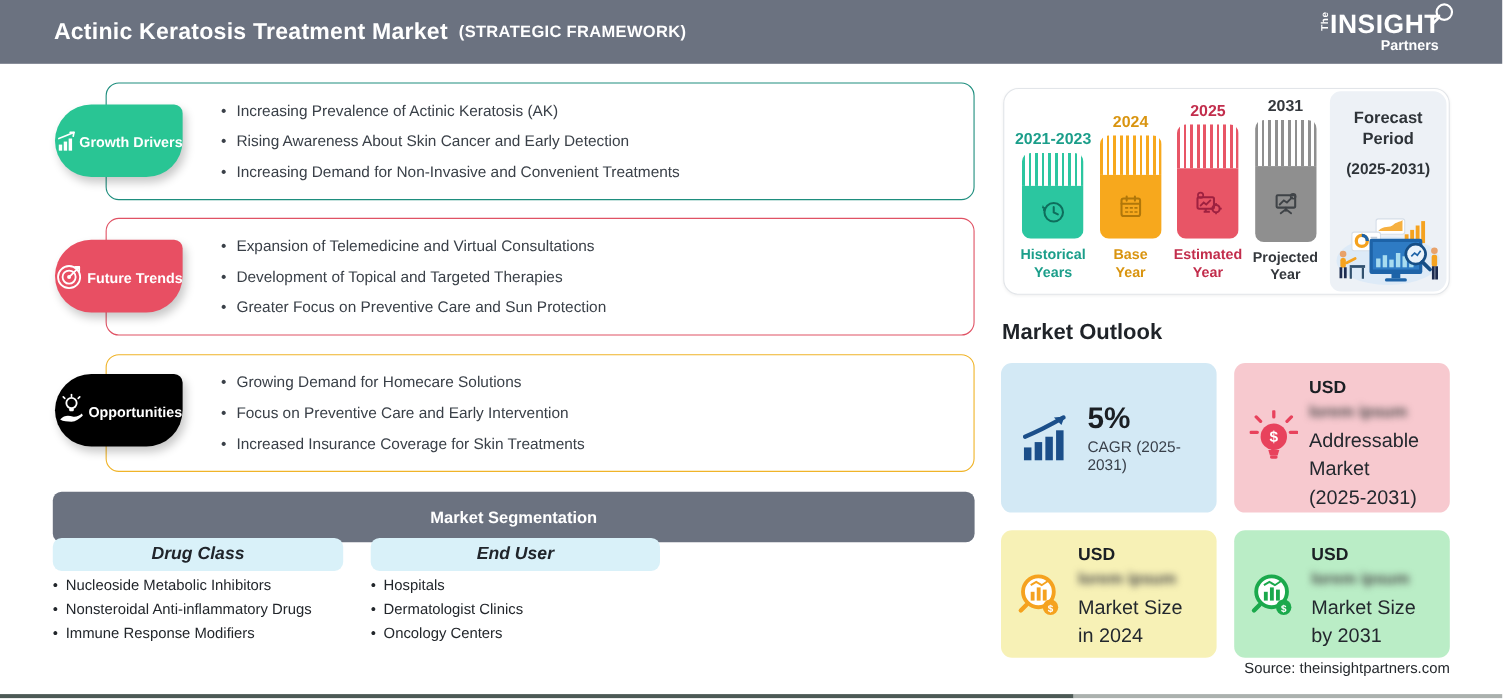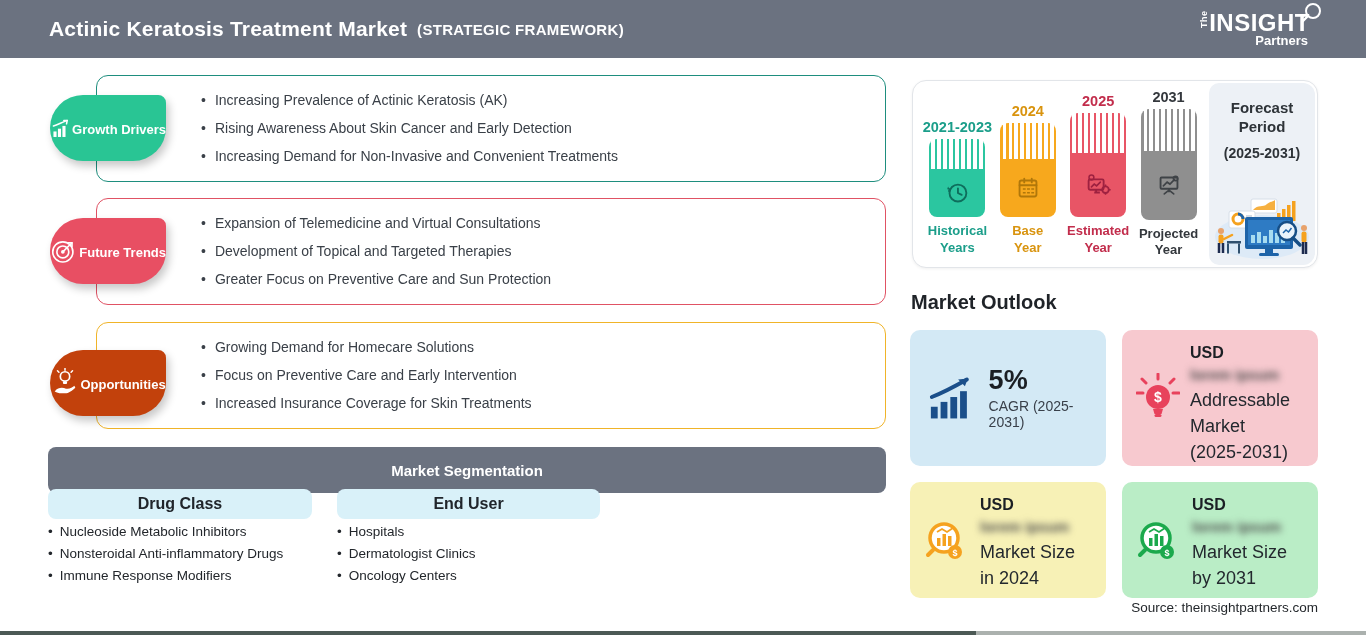--- a/index.html
+++ b/index.html
@@ -27,30 +27,30 @@
   .box-trends { top:198px; border:1.6px solid #E05264; }
   .box-opps   { top:322px; border:1.6px solid #F0B429; }
   .bullet { display:flex; align-items:flex-start; font-size:14px; color:#3A4048; line-height:1.2; }
   .bullet .dot { margin-right:9px; font-size:14px; color:#3A4048; }
 
   .badge { position:absolute; left:50px; width:116px; height:66px;
            border-radius:34px 8px 34px 34px; display:flex; flex-direction:row;
            align-items:center; justify-content:center; box-shadow:3px 5px 9px rgba(0,0,0,.22); }
   .badge-growth { top:95px;  background:#29C594; }
   .badge-trends { top:218px; background:#E84F63; }
-  .badge-opps   { top:350px; background:#c2410c; }
+  .badge-opps   { top:340px; background:#000000; }
   .badge-label { color:#fff; font-size:13px; font-weight:700; margin-top:2px; white-space:nowrap; }
 
   
   .seg-bar { position:absolute; left:48px; top:447px; width:838px; height:46px; background:#6B7280;
              border-radius:8px; color:#fff; font-size:15px; font-weight:700;
              display:flex; align-items:center; justify-content:center; }
   .seg-pill { position:absolute; top:489px; height:30px; background:#D9F1F9; border-radius:8px;
               display:flex; align-items:center; justify-content:center;
-              font-size:16px; font-weight:700; color:#20252B; }
+              font-size:16px; font-weight:700; color:#20252B;font-style:italic; }
   .seg-pill-1 { left:48px; width:264px; }
   .seg-pill-2 { left:337px; width:263px; }
   .seg-list { position:absolute; top:524px; display:flex; flex-direction:column; gap:7px; }
   .seg-list-1 { left:48px; } .seg-list-2 { left:337px; }
   .seg-item { font-size:13.5px; color:#22262B; display:flex; }
   .seg-item .dot { margin-right:7px; }
 
   
   .timeline-panel { position:absolute; left:912px; top:80px; width:406px; height:188px;
                     background:#fff; border:1px solid #E2E5E9; border-radius:14px;

